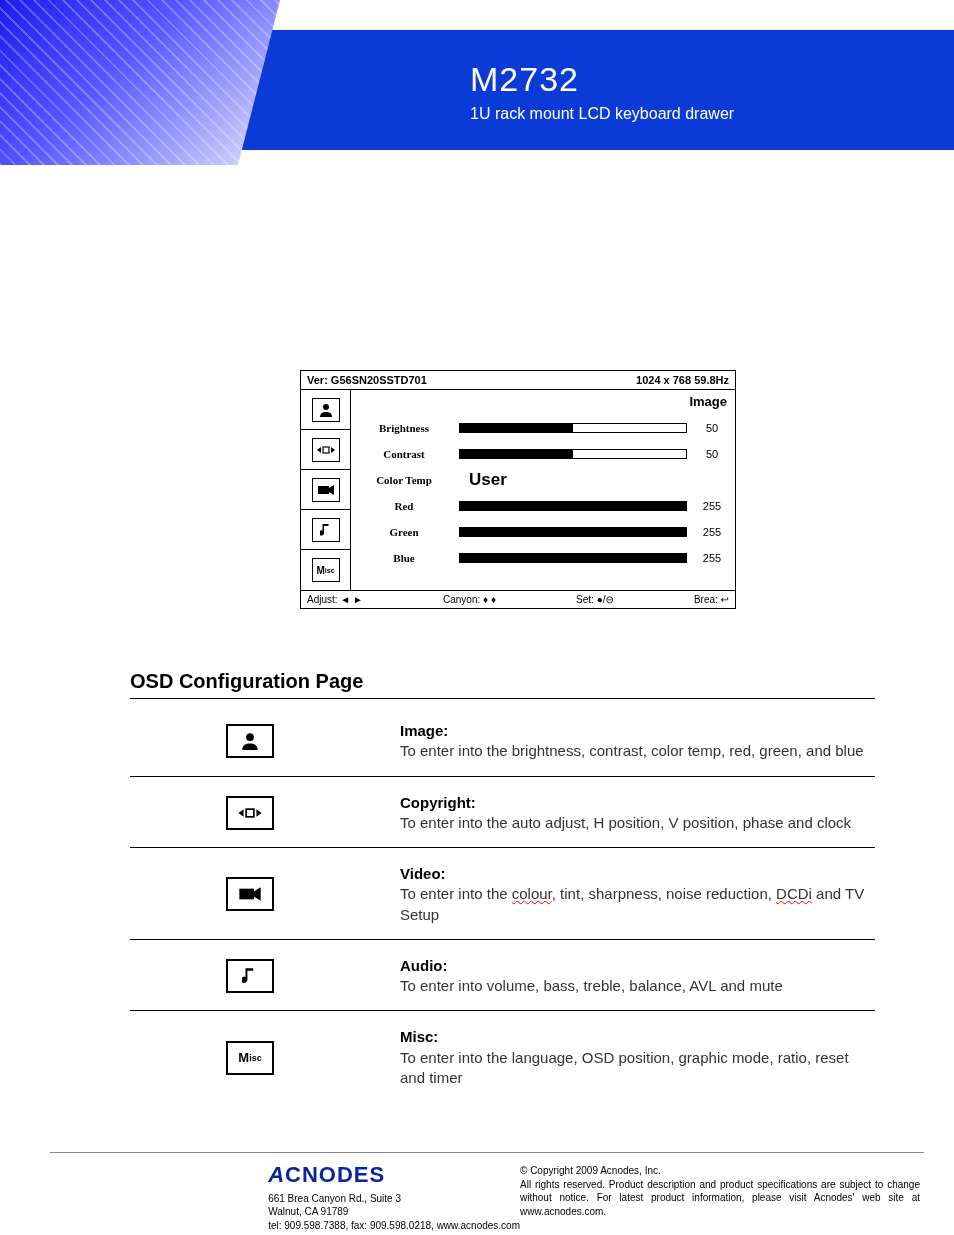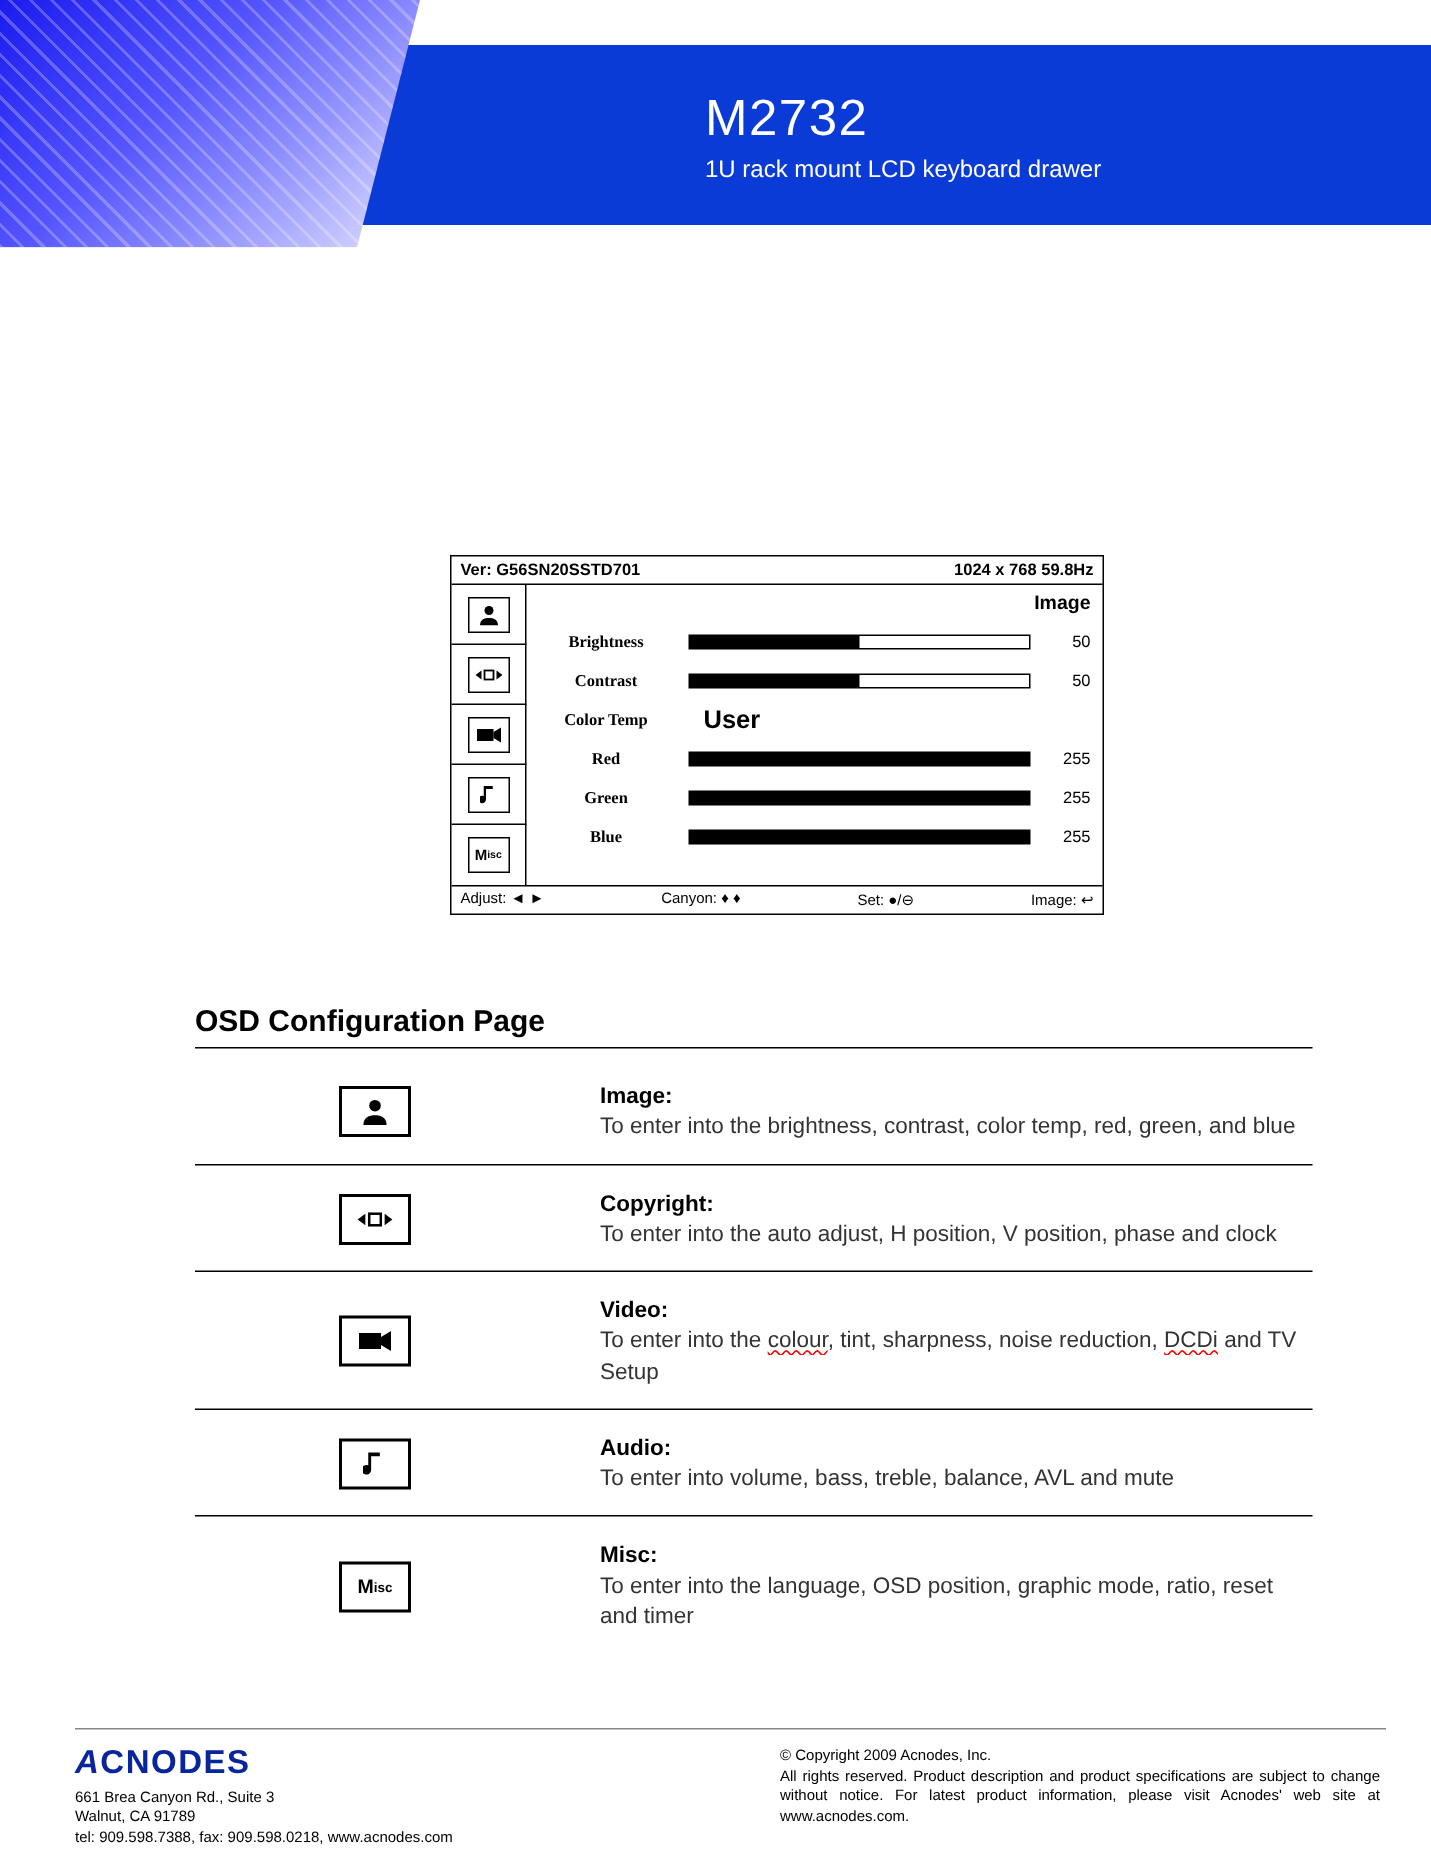--- a/index.html
+++ b/index.html
@@ -118,21 +118,21 @@
     border: 1px solid #000;
     position: relative;
   }
   .osd-row .bar .fill {
     position: absolute;
     left: 0; top: 0; bottom: 0;
     background: #000;
   }
   .osd-row .val {
     width: 30px;
-    text-align: right;
+    text-align: center;
     font-size: 11px;
   }
   .osd-row .txtval {
     font-weight: bold;
     font-size: 17px;
     padding-left: 10px;
   }
   .osd-footer {
     display: flex;
     border-top: 1px solid #000;
@@ -206,21 +206,21 @@
     top: 1152px;
     border: none;
     border-top: 1px solid #888;
   }
   .footer {
     position: absolute;
     left: 50px;
     top: 1160px;
     width: 870px;
     display: flex;
-    justify-content: space-between;
+    justify-content: flex-end;
     font-size: 10px;
     font-family: Verdana, Arial, sans-serif;
     color: #000;
   }
   .footer .logo {
     font-size: 22px;
     font-weight: bold;
     letter-spacing: 1px;
     color: #09259c;
     font-family: Arial, sans-serif;
@@ -335,21 +335,21 @@
             <div class="fill" style="width:100%"></div>
           </div>
         <div class="val">255</div>
       </div>
     </div>
   </div>
   <div class="osd-footer">
     <span>Adjust: ◄ ►</span>
     <span>Canyon: ♦ ♦</span>
     <span>Set: ●/⊖</span>
-    <span>Image: ↩</span>
+    <span>Brea: ↩</span>
   </div>
 </div>
 
 <div class="section-title">OSD Configuration Page</div>
 <hr class="section-hr">
 
 <div class="rows">
 
   <div class="drow">
     <div class="icon-cell">

